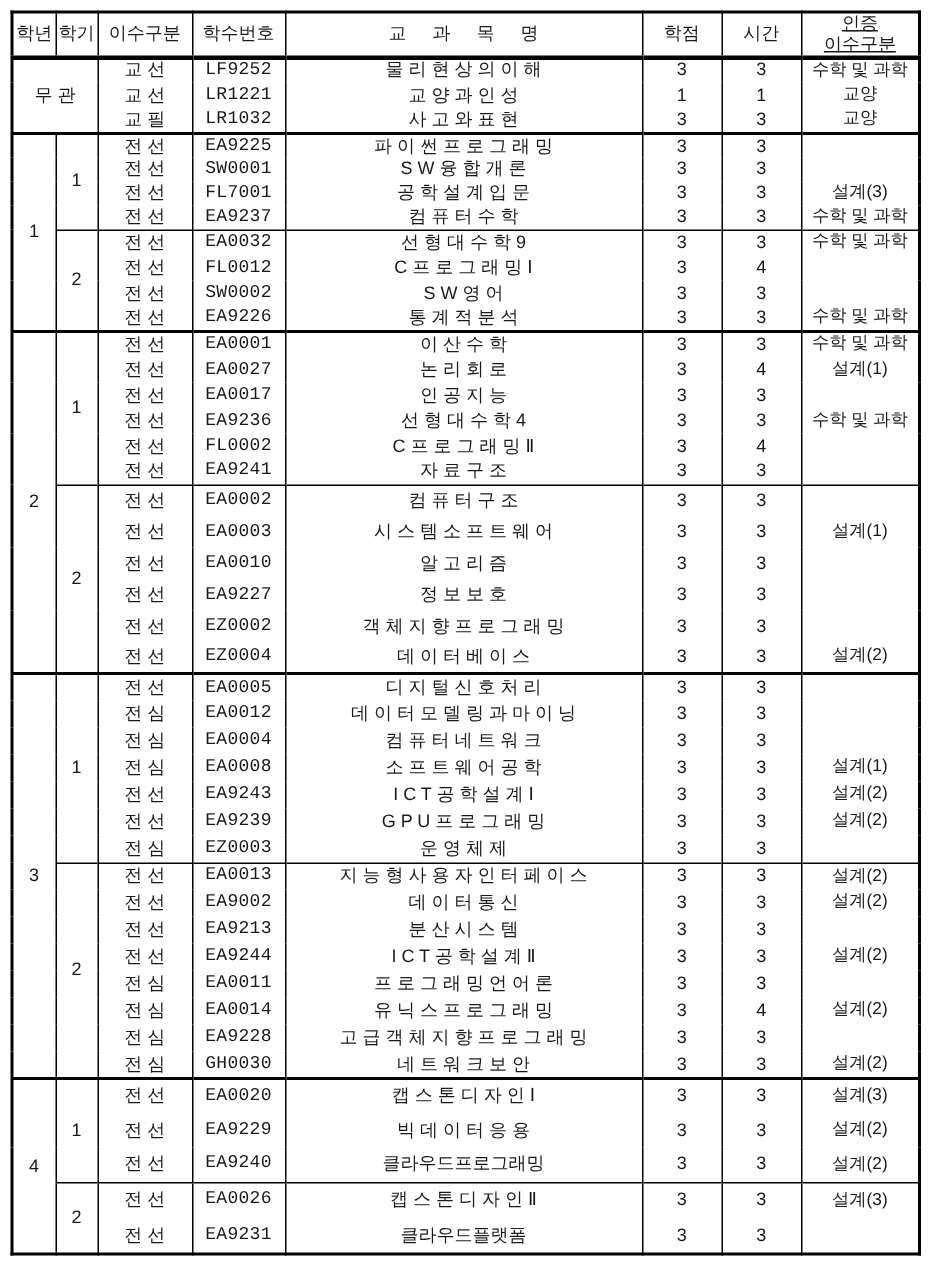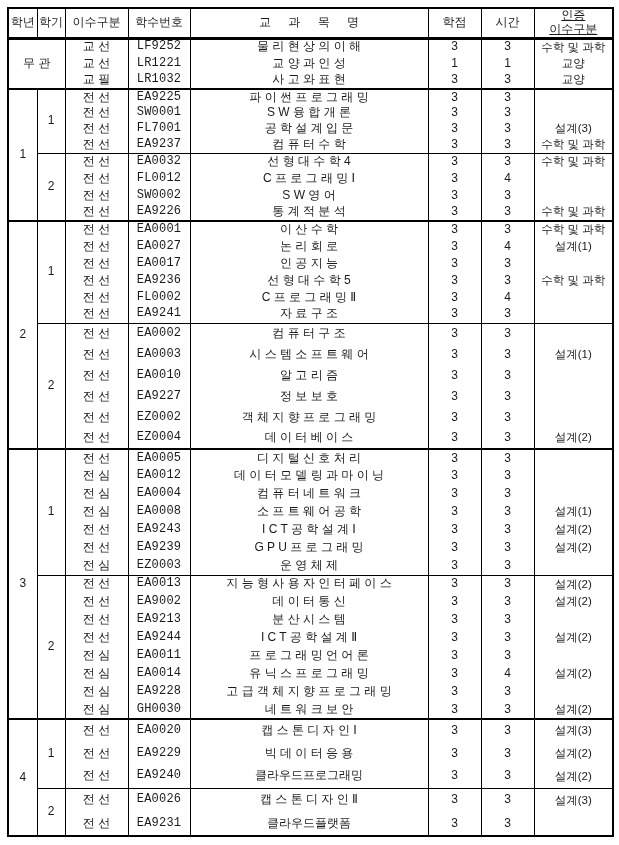--- a/index.html
+++ b/index.html
@@ -129,21 +129,21 @@
           <td class="c-code">EA9237</td>
           <td class="c-name">컴 퓨 터 수 학</td>
           <td class="c-num">3</td>
           <td class="c-num">3</td>
           <td class="c-cert">수학 및 과학</td>
         </tr>
         <tr class="r1-1 blk">
           <td class="c-sem" rowspan="4">2</td>
           <td class="c-cat">전 선</td>
           <td class="c-code">EA0032</td>
-          <td class="c-name">선 형 대 수 학 4</td>
+          <td class="c-name">선 형 대 수 학 9</td>
           <td class="c-num">3</td>
           <td class="c-num">3</td>
           <td class="c-cert">수학 및 과학</td>
         </tr>
         <tr class="r1-1">
           <td class="c-cat">전 선</td>
           <td class="c-code">FL0012</td>
           <td class="c-name">C 프 로 그 래 밍 Ⅰ</td>
           <td class="c-num">3</td>
           <td class="c-num">4</td>
@@ -187,21 +187,21 @@
           <td class="c-cat">전 선</td>
           <td class="c-code">EA0017</td>
           <td class="c-name">인 공 지 능</td>
           <td class="c-num">3</td>
           <td class="c-num">3</td>
           <td class="c-cert"></td>
         </tr>
         <tr class="r2-0">
           <td class="c-cat">전 선</td>
           <td class="c-code">EA9236</td>
-          <td class="c-name">선 형 대 수 학 5</td>
+          <td class="c-name">선 형 대 수 학 4</td>
           <td class="c-num">3</td>
           <td class="c-num">3</td>
           <td class="c-cert">수학 및 과학</td>
         </tr>
         <tr class="r2-0">
           <td class="c-cat">전 선</td>
           <td class="c-code">FL0002</td>
           <td class="c-name">C 프 로 그 래 밍 Ⅱ</td>
           <td class="c-num">3</td>
           <td class="c-num">4</td>

